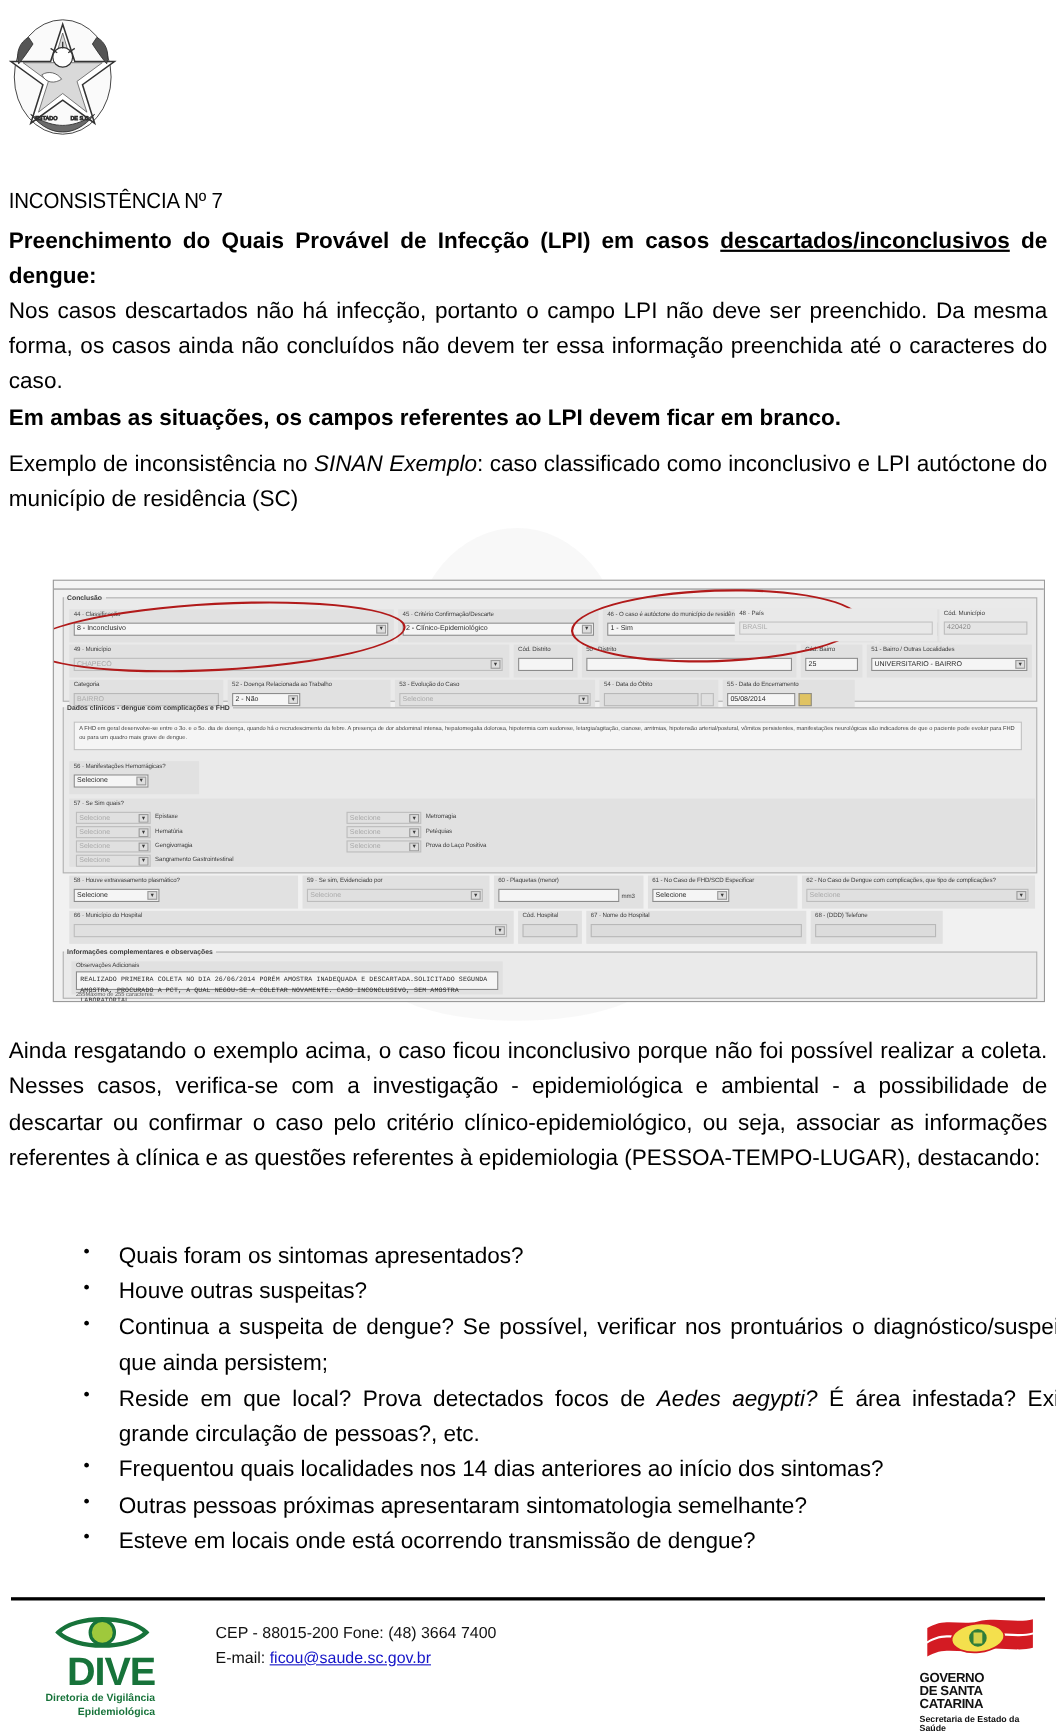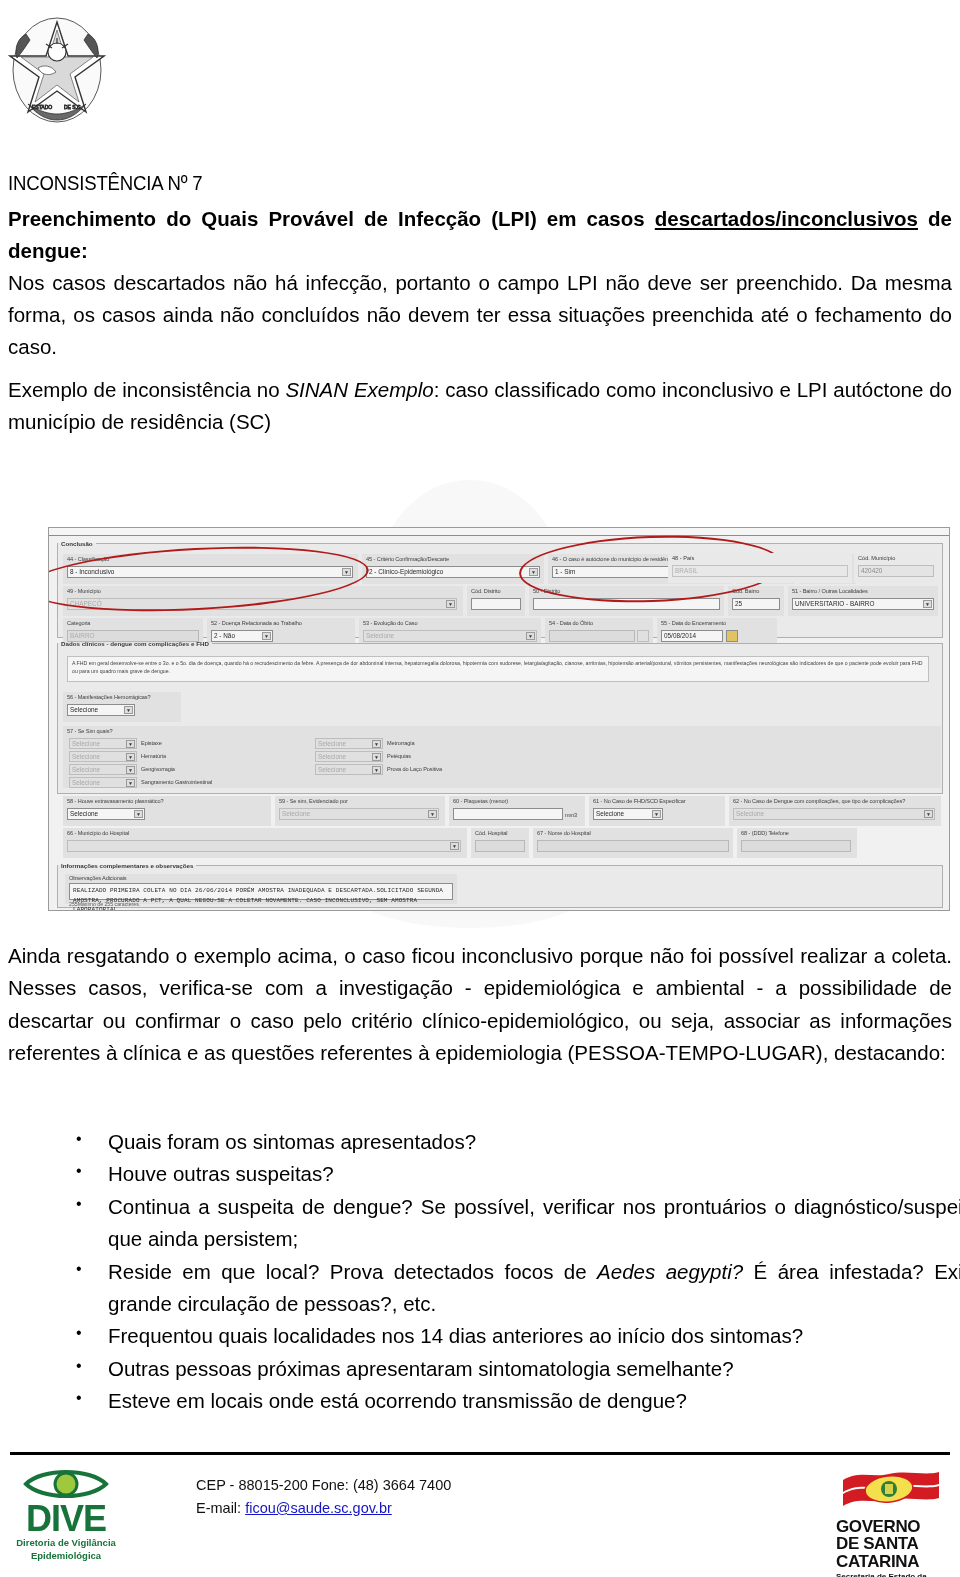--- a/index.html
+++ b/index.html
@@ -252,23 +252,23 @@
     height: 3px;
     background: #000;
   }
   .footer {
     position: absolute;
     left: 0; top: 1458px;
     width: 960px; height: 119px;
   }
   .dive-logo {
     position: absolute;
-    left: 5px; top: 8px;
+    left: 19px; top: 8px;
     width: 122px; height: 110px;
-    text-align: center;
+    text-align: right;
   }
   .dive-word {
     font-family: "Liberation Sans", sans-serif;
     font-weight: bold;
     font-size: 36px;
     letter-spacing: -1px;
     color: #17733a;
     line-height: 0.95;
     margin-top: -2px;
   }
@@ -312,21 +312,21 @@
   }
   .gov-logo {
     position: absolute;
     left: 836px; top: 10px;
     width: 110px; height: 106px;
     text-align: center;
   }
   .gov-word {
     font-family: "Liberation Sans", sans-serif;
     font-weight: bold;
-    font-size: 17px;
+    font-size: 12px;
     letter-spacing: -0.4px;
     line-height: 1.02;
     color: #111;
     text-align: left;
   }
   .gov-sub {
     font-size: 8px;
     font-weight: bold;
     color: #111;
     margin-top: 2px;
@@ -352,22 +352,23 @@
       <text x="56" y="101" font-size="5" fill="#2a2a2a" font-family="Liberation Sans, sans-serif">DE S.C.</text>
     </g>
   </svg>
 </div>
 
 <div class="content">
   <div class="h-incons">INCONSISTÊNCIA Nº 7</div>
 
   <div class="h-sub h-sub-last"><span>Preenchimento do Quais Provável de Infecção (LPI) em casos </span><span class="u">descartados/inconclusivos</span><span> de dengue:</span></div>
 
-  <p class="body-par lastleft">Nos casos descartados não há infecção, portanto o campo LPI não deve ser preenchido. Da mesma forma, os casos ainda não concluídos não devem ter essa situações preenchida até o fechamento do caso.</p>
-
+  <p class="body-par lastleft">Nos casos descartados não há infecção, portanto o campo LPI não deve ser preenchido. Da mesma forma, os casos ainda não concluídos não devem ter essa informação preenchida até o caracteres do caso.</p>
+
+  <p class="body-par lastleft bold">Em ambas as situações, os campos referentes ao LPI devem ficar em branco.</p>
 
   <div class="spacer-sm"></div>
 
   <p class="body-par lastleft"><span>Exemplo de inconsistência no </span><span class="ital">SINAN Exemplo</span><span>: caso classificado como inconclusivo e LPI autóctone do município de residência (SC)</span></p>
 </div>
 
 <svg class="watermark" viewBox="0 0 300 470">
   <g fill="#8a8a8a">
     <ellipse cx="150" cy="120" rx="95" ry="110"></ellipse>
     <path d="M150 330 L190 400 L110 400 Z"></path>

